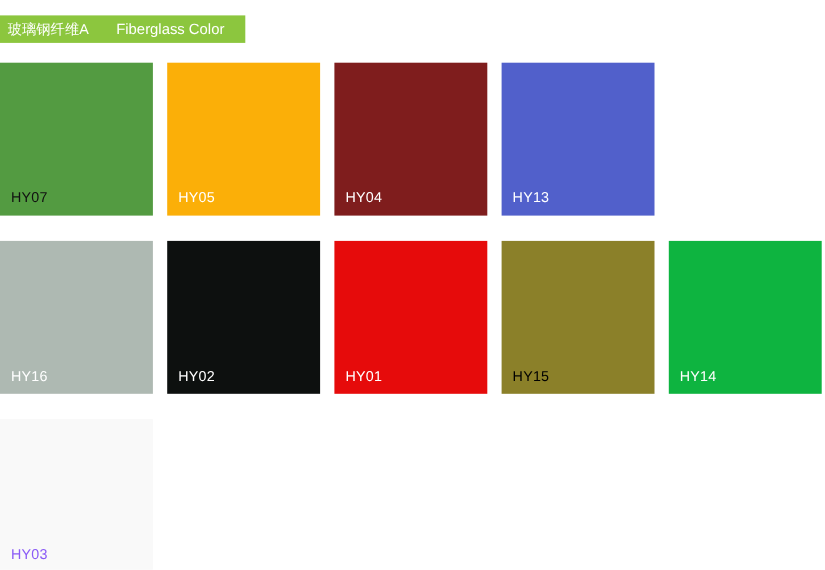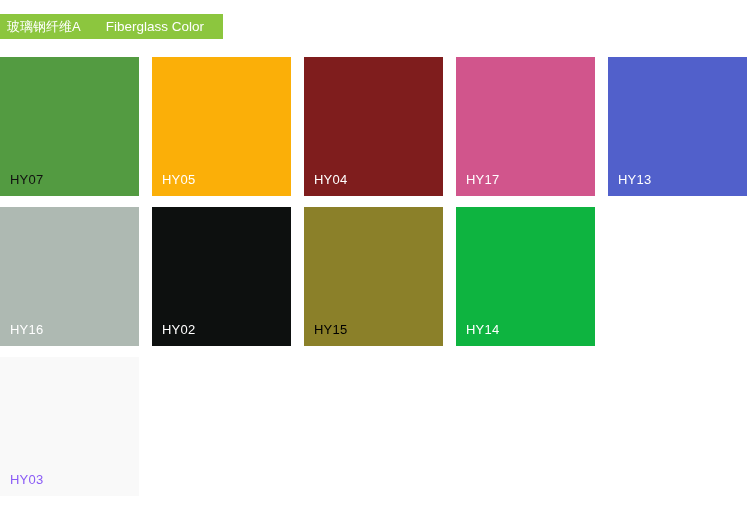--- a/index.html
+++ b/index.html
@@ -52,21 +52,21 @@
   
   .swatch-grid {
     position: absolute;
     left: 0;
     top: 57px;
     width: 750px;
   }
   .swatch-row {
     display: flex;
     gap: 13px;
-    margin-bottom: 11px;
+    margin-bottom: 23px;
   }
   .swatch {
     position: relative;
     width: 139px;
     height: 139px;
     flex: 0 0 139px;
     box-sizing: border-box;
   }
   .swatch-label {
     position: absolute;
@@ -92,33 +92,33 @@
       <div class="swatch-row">
         <div class="swatch" style="background: rgb(83, 155, 65);">
           <span class="swatch-label" style="color: rgb(17, 17, 17);">HY07</span>
         </div>
         <div class="swatch" style="background: rgb(251, 175, 8);">
           <span class="swatch-label" style="color: rgb(255, 255, 255);">HY05</span>
         </div>
         <div class="swatch" style="background: #7f1d1d;">
           <span class="swatch-label" style="color: rgb(255, 255, 255);">HY04</span>
         </div>
-        <div class="swatch" style="background: rgb(209, 85, 140);">
-          <span class="swatch-label" style="color: rgb(255, 255, 255);">HY17</span>
-        </div>
         <div class="swatch" style="background: rgb(81, 96, 203);">
           <span class="swatch-label" style="color: rgb(255, 255, 255);">HY13</span>
         </div>
       </div>
       <div class="swatch-row">
         <div class="swatch" style="background: rgb(174, 185, 178);">
           <span class="swatch-label" style="color: rgb(255, 255, 255);">HY16</span>
         </div>
         <div class="swatch" style="background: rgb(13, 16, 15);">
           <span class="swatch-label" style="color: rgb(255, 255, 255);">HY02</span>
+        </div>
+        <div class="swatch" style="background: rgb(230, 11, 11);">
+          <span class="swatch-label" style="color: rgb(255, 255, 255);">HY01</span>
         </div>
         <div class="swatch" style="background: rgb(139, 128, 41);">
           <span class="swatch-label" style="color: #000000;">HY15</span>
         </div>
         <div class="swatch" style="background: rgb(14, 180, 64);">
           <span class="swatch-label" style="color: rgb(255, 255, 255);">HY14</span>
         </div>
       </div>
       <div class="swatch-row">
         <div class="swatch" style="background: rgb(249, 249, 249);">

